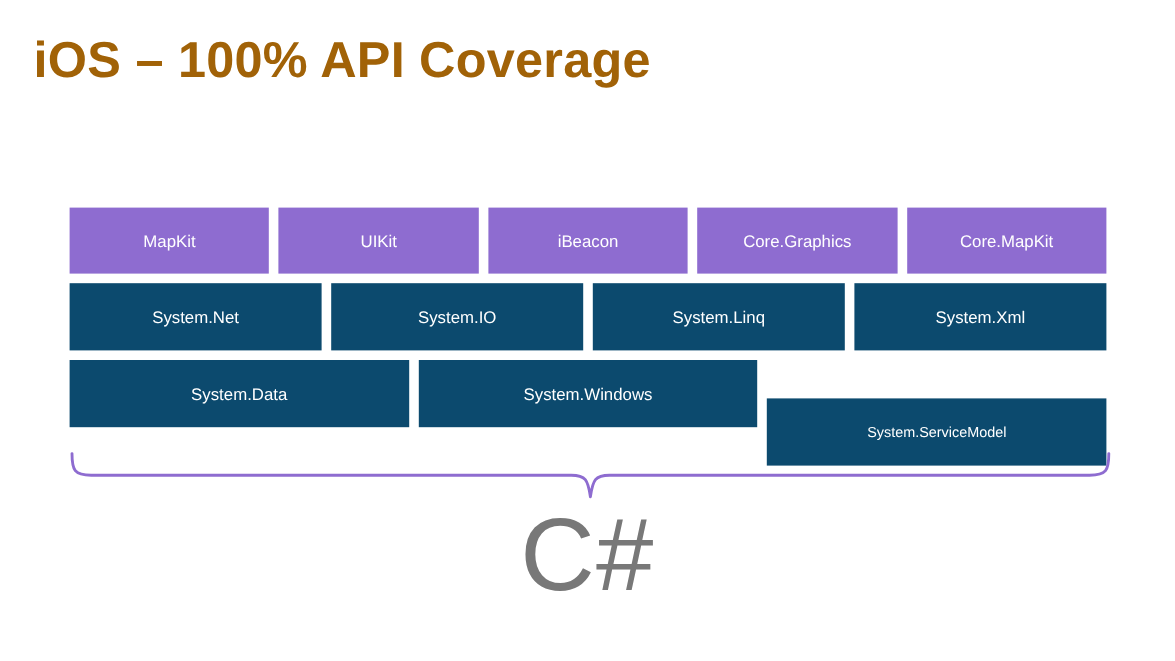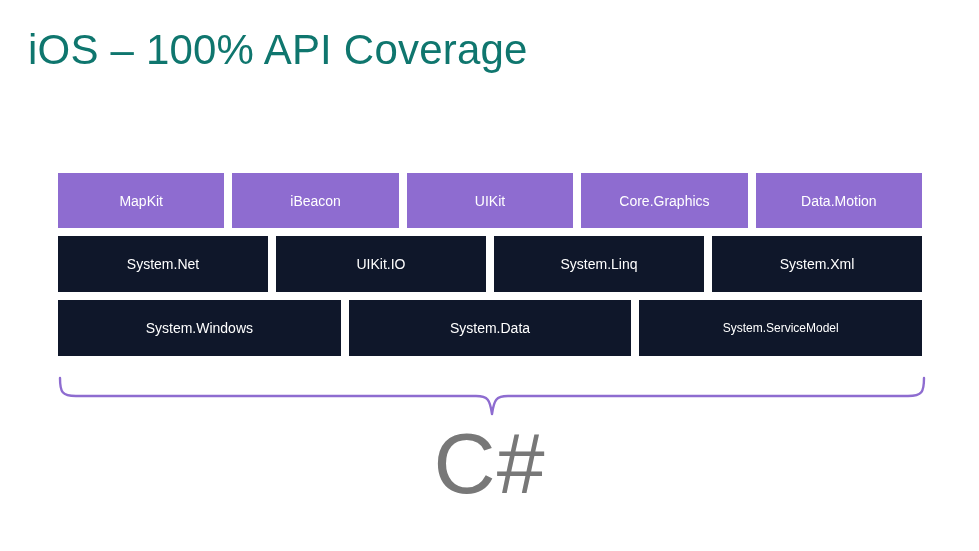--- a/index.html
+++ b/index.html
@@ -22,22 +22,22 @@
     background: #ffffff;
   }
 
   
   #slide-title {
     position: absolute;
     left: 28px;
     top: 24px;
     font-size: 42px;
     line-height: 52px;
-    font-weight: 400;
-    color: #0f766e;
+    font-weight: 700;
+    color: #a16207;
     letter-spacing: 0.2px;
     white-space: nowrap;
   }
 
   
   #api-table {
     position: absolute;
     left: 58px;
     top: 173px;
     width: 864px;
@@ -64,24 +64,25 @@
     text-align: center;
     box-sizing: border-box;
     padding: 0 4px;
     white-space: nowrap;
   }
   .api-row.header .api-cell {
     background: #8e6cd0;
     height: 55px;
   }
   .api-row.body .api-cell {
-    background: #0f172a;
+    background: #0c4a6e;
   }
   .api-cell.small-text {
     font-size: 12px;
+    margin-top: 32px;
   }
 
   
   #brace-wrap {
     position: absolute;
     left: 52px;
     top: 372px;
     width: 880px;
     height: 48px;
     pointer-events: none;
@@ -110,36 +111,36 @@
 <body>
 
 <div id="slide">
 
   <div id="slide-title">iOS – 100% API Coverage</div>
 
   <div id="api-table">
 
     <div class="api-row header">
       <div class="api-cell">MapKit</div>
+      <div class="api-cell">UIKit</div>
       <div class="api-cell">iBeacon</div>
-      <div class="api-cell">UIKit</div>
       <div class="api-cell">Core.Graphics</div>
-      <div class="api-cell">Data.Motion</div>
+      <div class="api-cell">Core.MapKit</div>
     </div>
 
     <div class="api-row body">
       <div class="api-cell">System.Net</div>
-      <div class="api-cell">UIKit.IO</div>
+      <div class="api-cell">System.IO</div>
       <div class="api-cell">System.Linq</div>
       <div class="api-cell">System.Xml</div>
     </div>
 
     <div class="api-row body">
+      <div class="api-cell">System.Data</div>
       <div class="api-cell">System.Windows</div>
-      <div class="api-cell">System.Data</div>
       <div class="api-cell small-text">System.ServiceModel</div>
     </div>
 
   </div>
 
   <div id="brace-wrap">
     <svg id="brace-svg" viewBox="0 0 880 48" xmlns="http://www.w3.org/2000/svg">
       <path d="M 8 6
                C 8 20, 10 24, 24 24
                L 424 24

